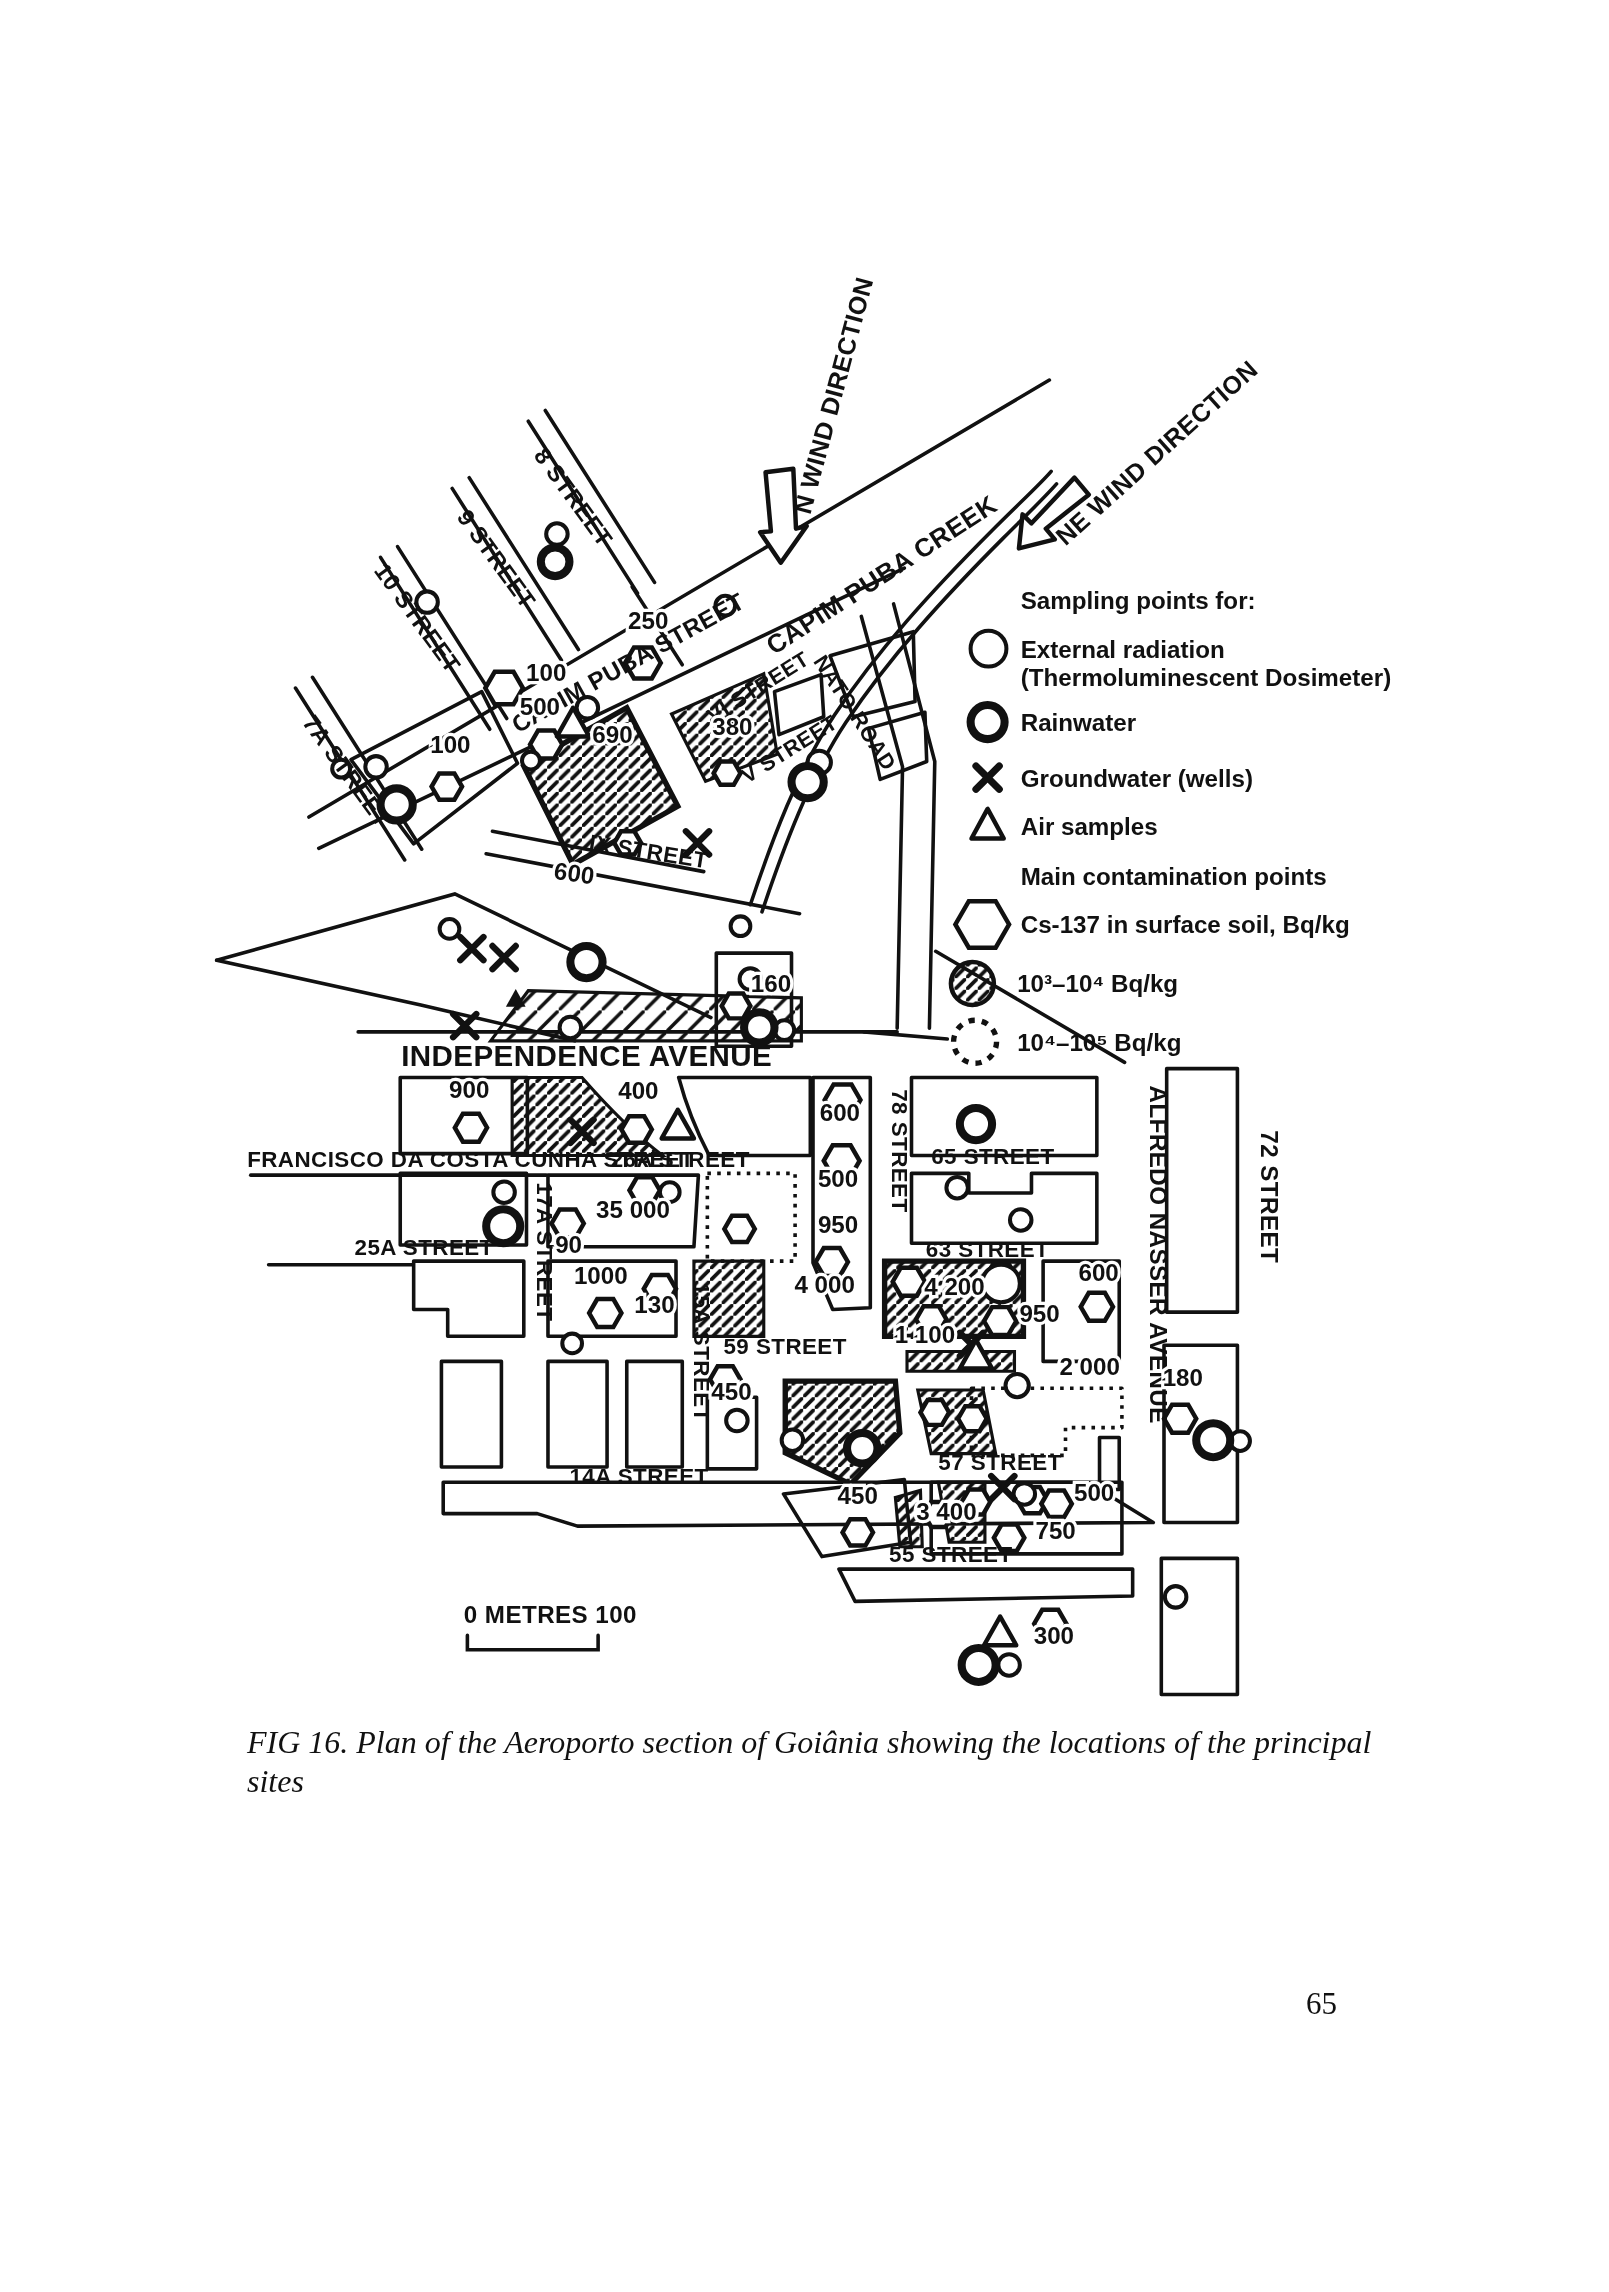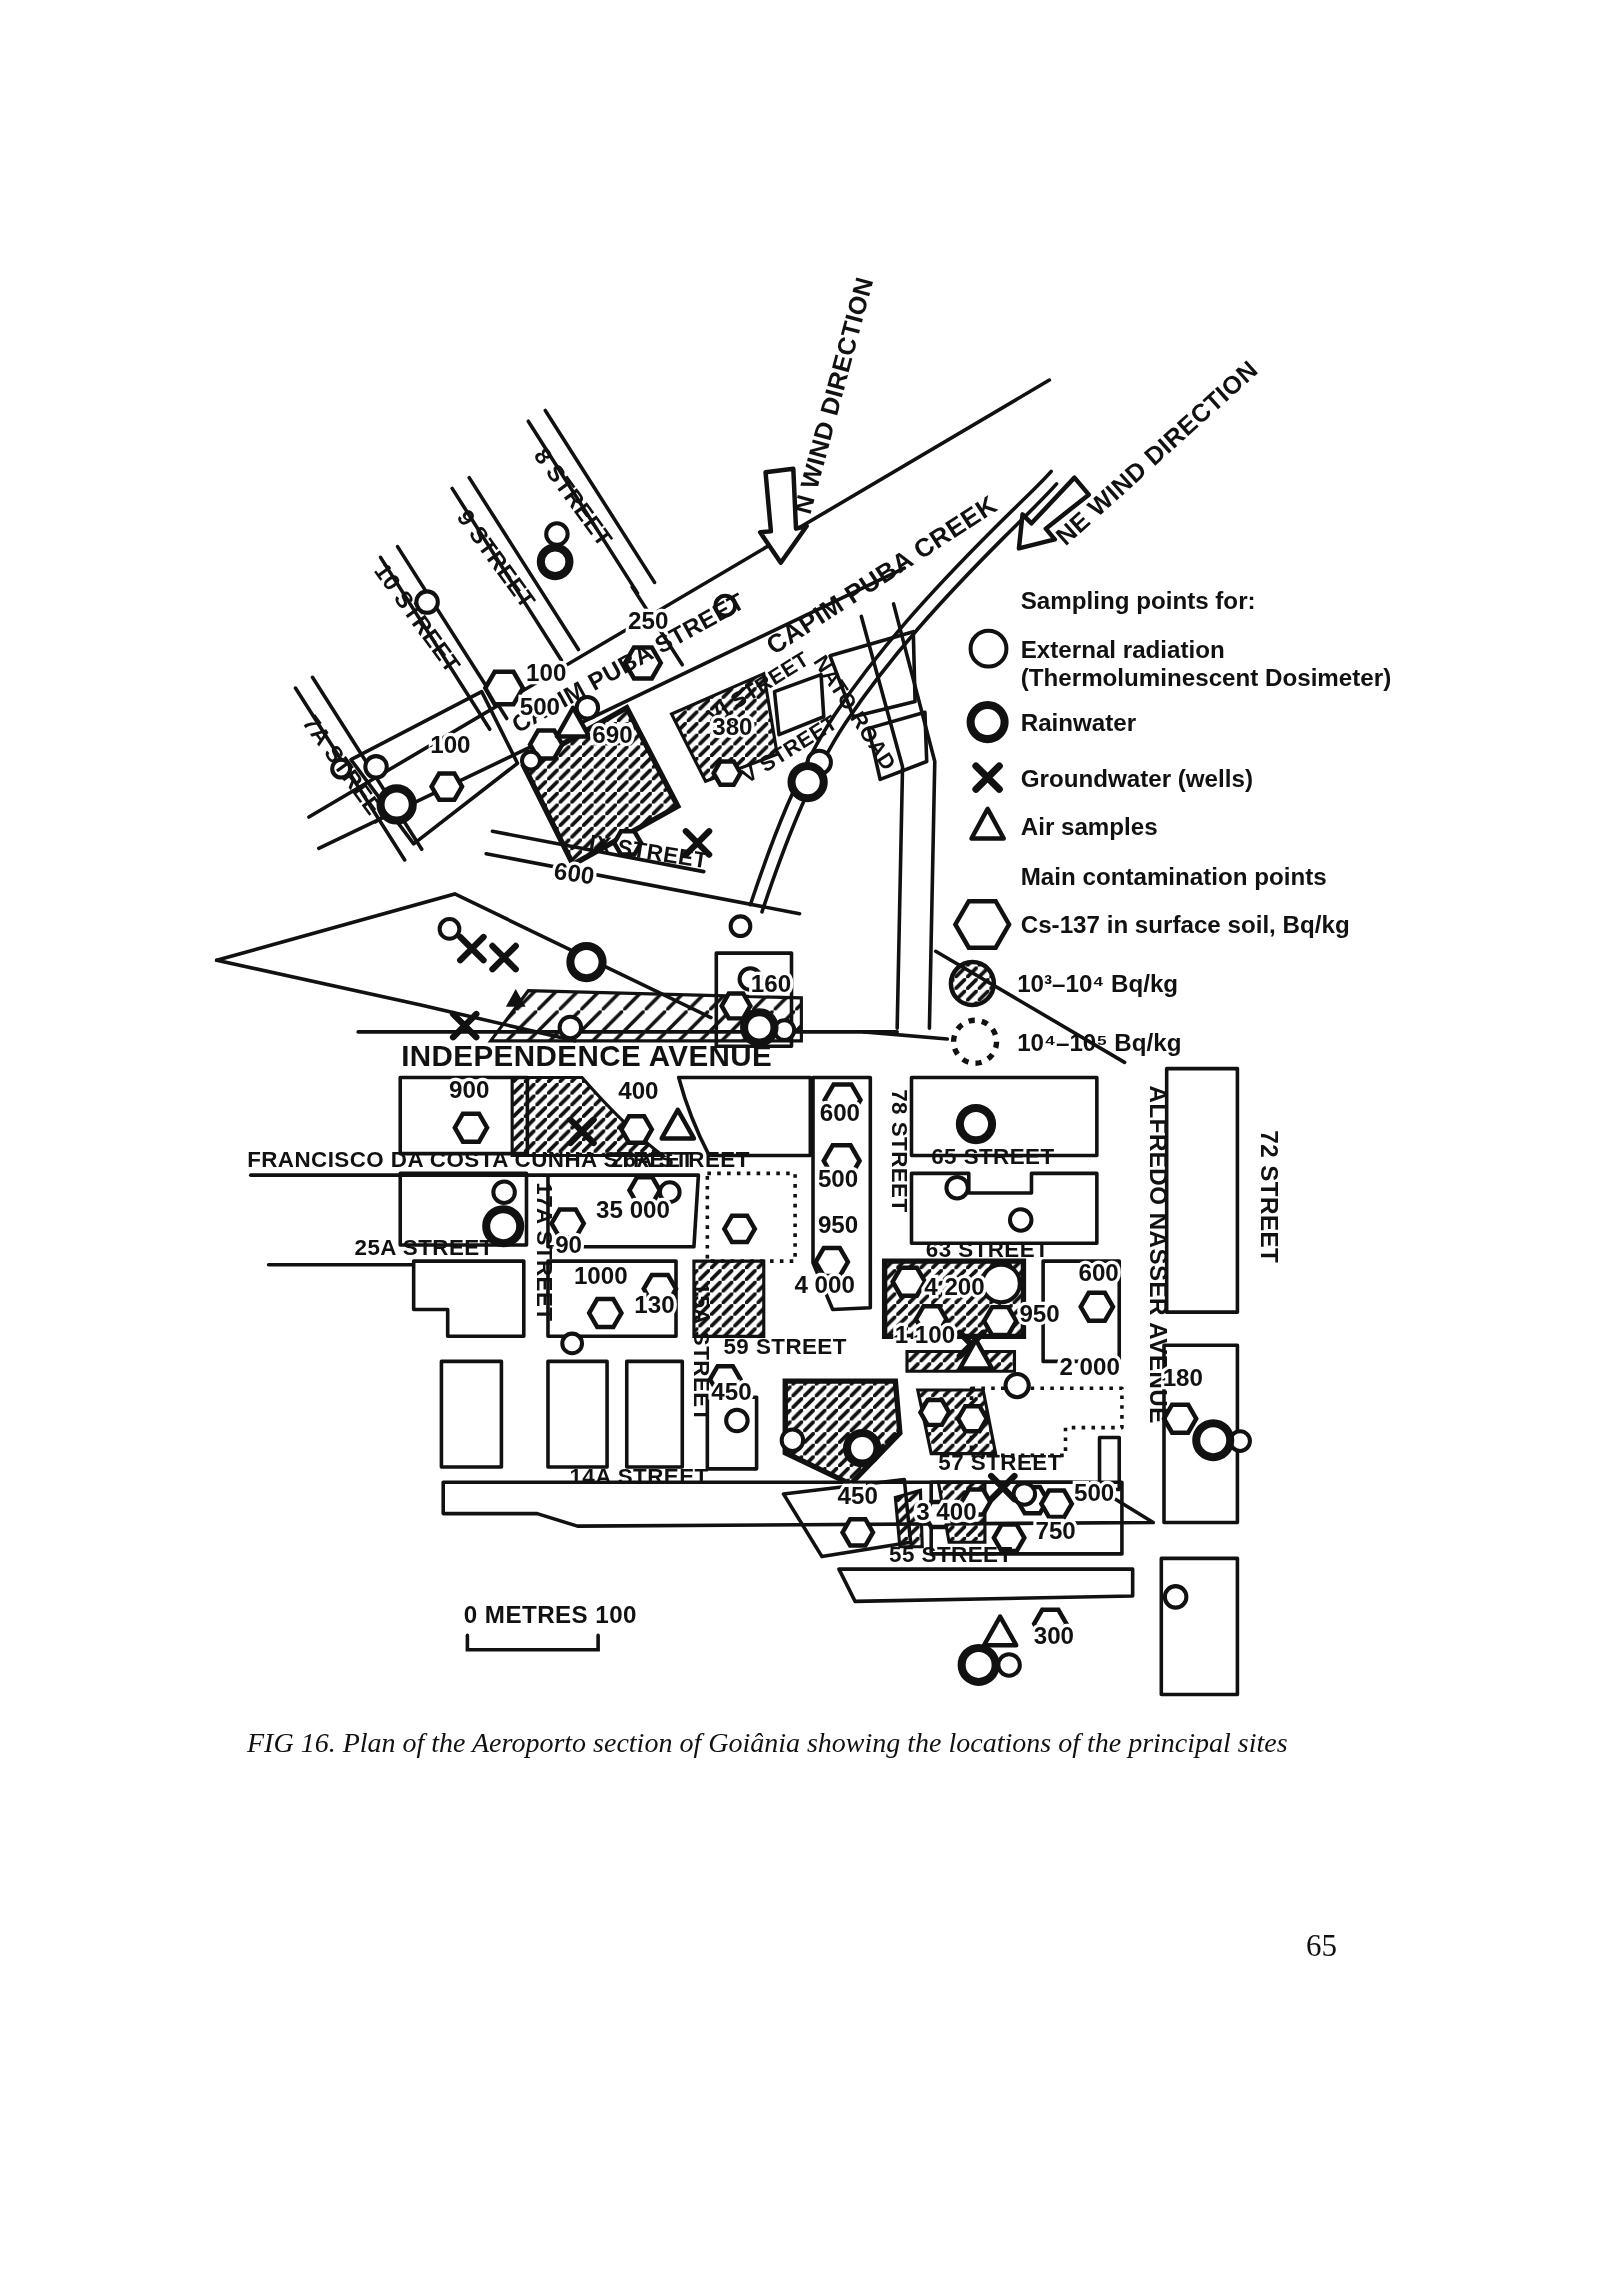--- a/index.html
+++ b/index.html
@@ -11,23 +11,23 @@
   .val{font-weight:700;paint-order:stroke;stroke:#fff;stroke-width:7px;}
   .leg{font-weight:600;}
   .rd{fill:none;stroke:#111;stroke-width:4;stroke-linecap:round;}
   .blk{fill:none;stroke:#111;stroke-width:4;stroke-linejoin:round;}
   .blkdot{fill:none;stroke:#111;stroke-width:4;stroke-dasharray:4 7;stroke-linejoin:round;}
   .hat{fill:url(#hd);stroke:#111;stroke-width:3.5;}
   .hatB{fill:url(#hd);stroke:#111;stroke-width:6;}
   .hatS{fill:url(#hs);stroke:#111;stroke-width:3.5;}
   .arrow{fill:#fff;stroke:#111;stroke-width:5;stroke-linejoin:round;}
   #caption{position:absolute;left:247px;top:1723px;width:1164px;
-           font-family:"Liberation Serif",serif;font-style:italic;font-size:28px;
+           font-family:"Liberation Serif",serif;font-style:italic;font-size:32px;
            line-height:39px;color:#111;}
-  #pagenum{position:absolute;left:1306px;top:1928px;font-family:"Liberation Serif",serif;
+  #pagenum{position:absolute;left:1306px;top:1986px;font-family:"Liberation Serif",serif;
            font-size:31px;color:#111;}
 </style>
 </head>
 <body>
 
 <div id="page">
 
   <svg width="1609" height="2293" viewBox="0 0 1797 2560">
     <defs>
       <pattern id="hd" patternUnits="userSpaceOnUse" width="13" height="13">

